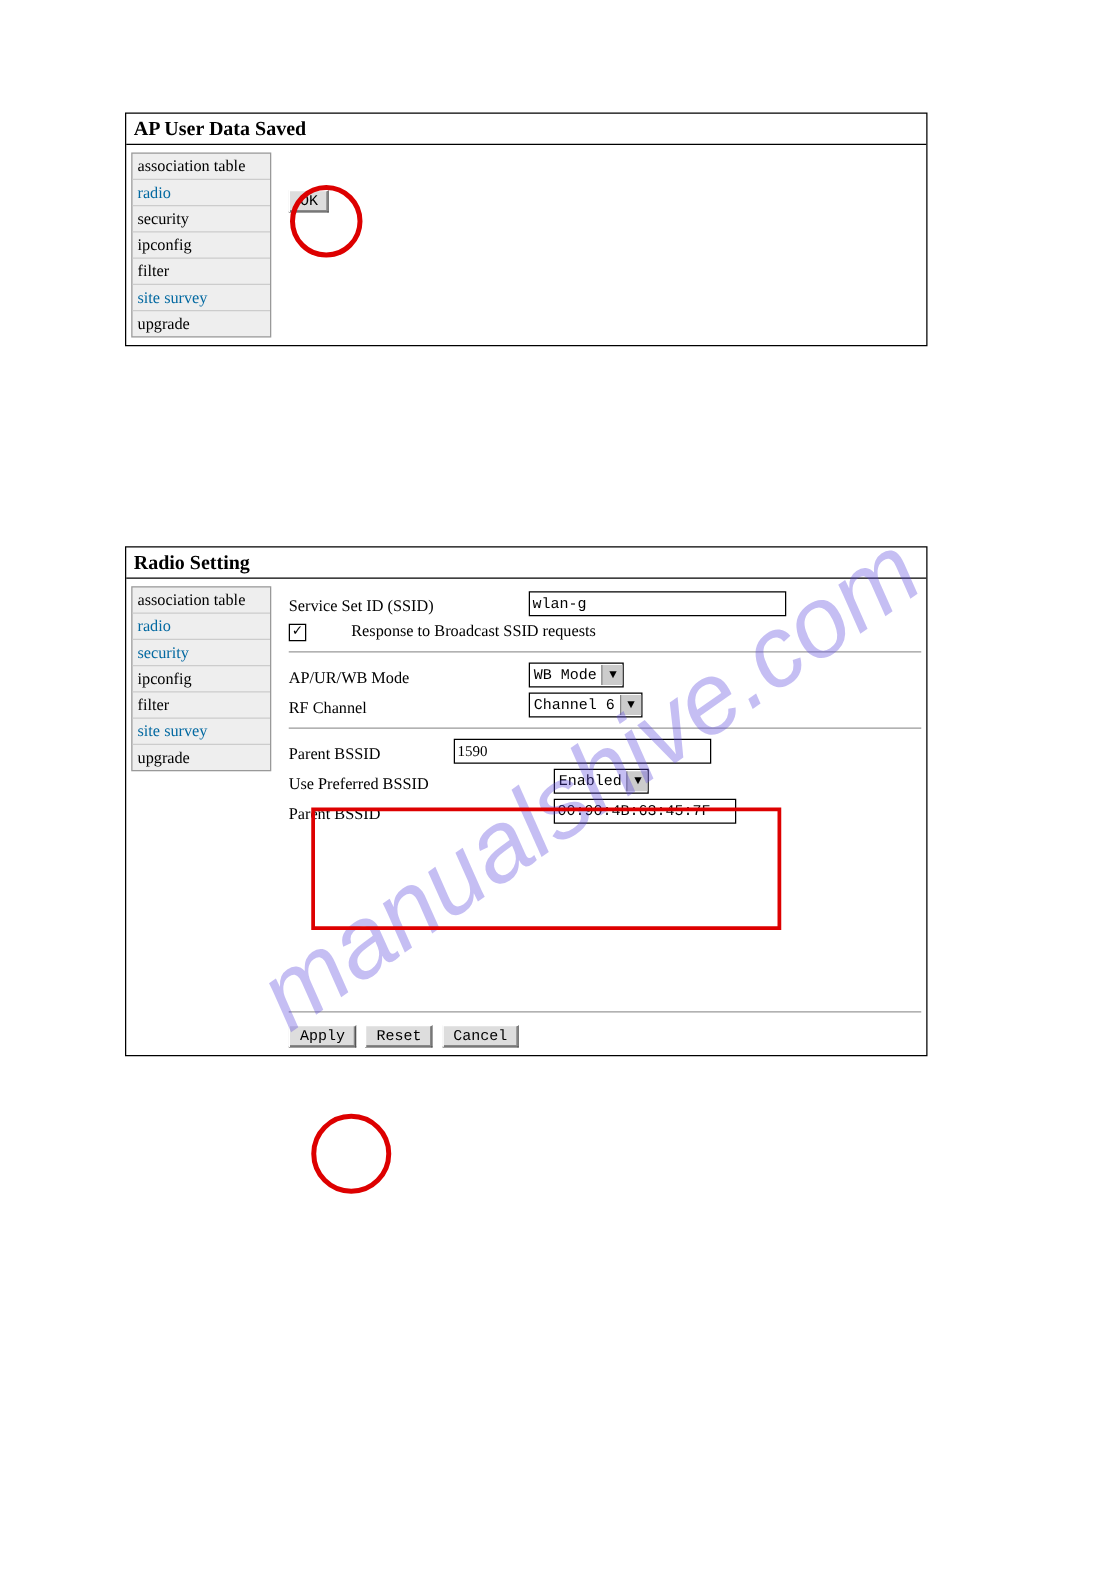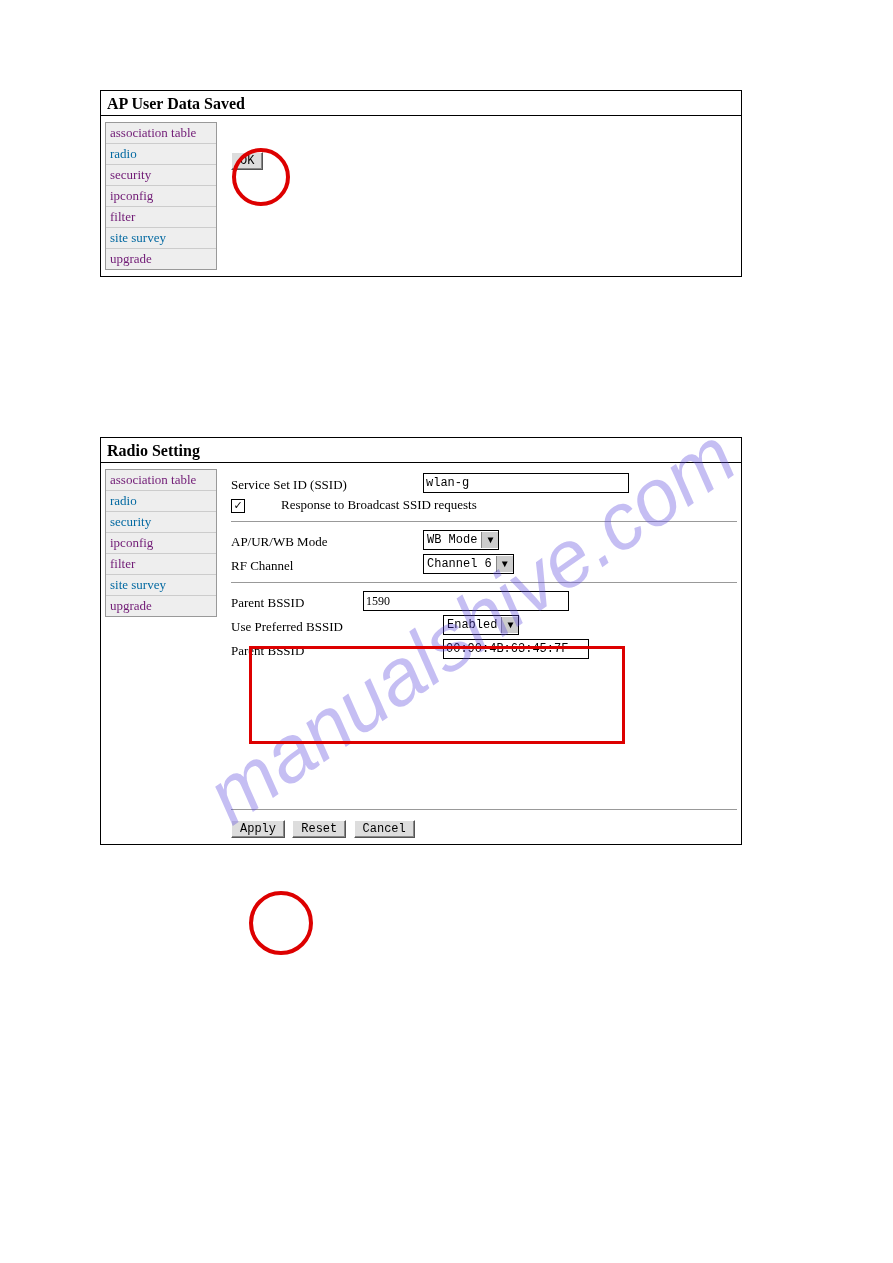--- a/index.html
+++ b/index.html
@@ -40,21 +40,21 @@
   }
   .sidemenu {
     width: 110px;
     border: 1px solid #999;
     background: #eee;
     font-size: 13px;
   }
   .sidemenu .item {
     padding: 2px 4px;
     border-bottom: 1px solid #ccc;
-    color: #701a75;
+    color: #000000;
     cursor: pointer;
   }
   .sidemenu .item.disabled {
     color: #0369a1;
     cursor: default;
   }
   .sidemenu .item:last-child { border-bottom: none; }
 
   .content {
     flex: 1;

